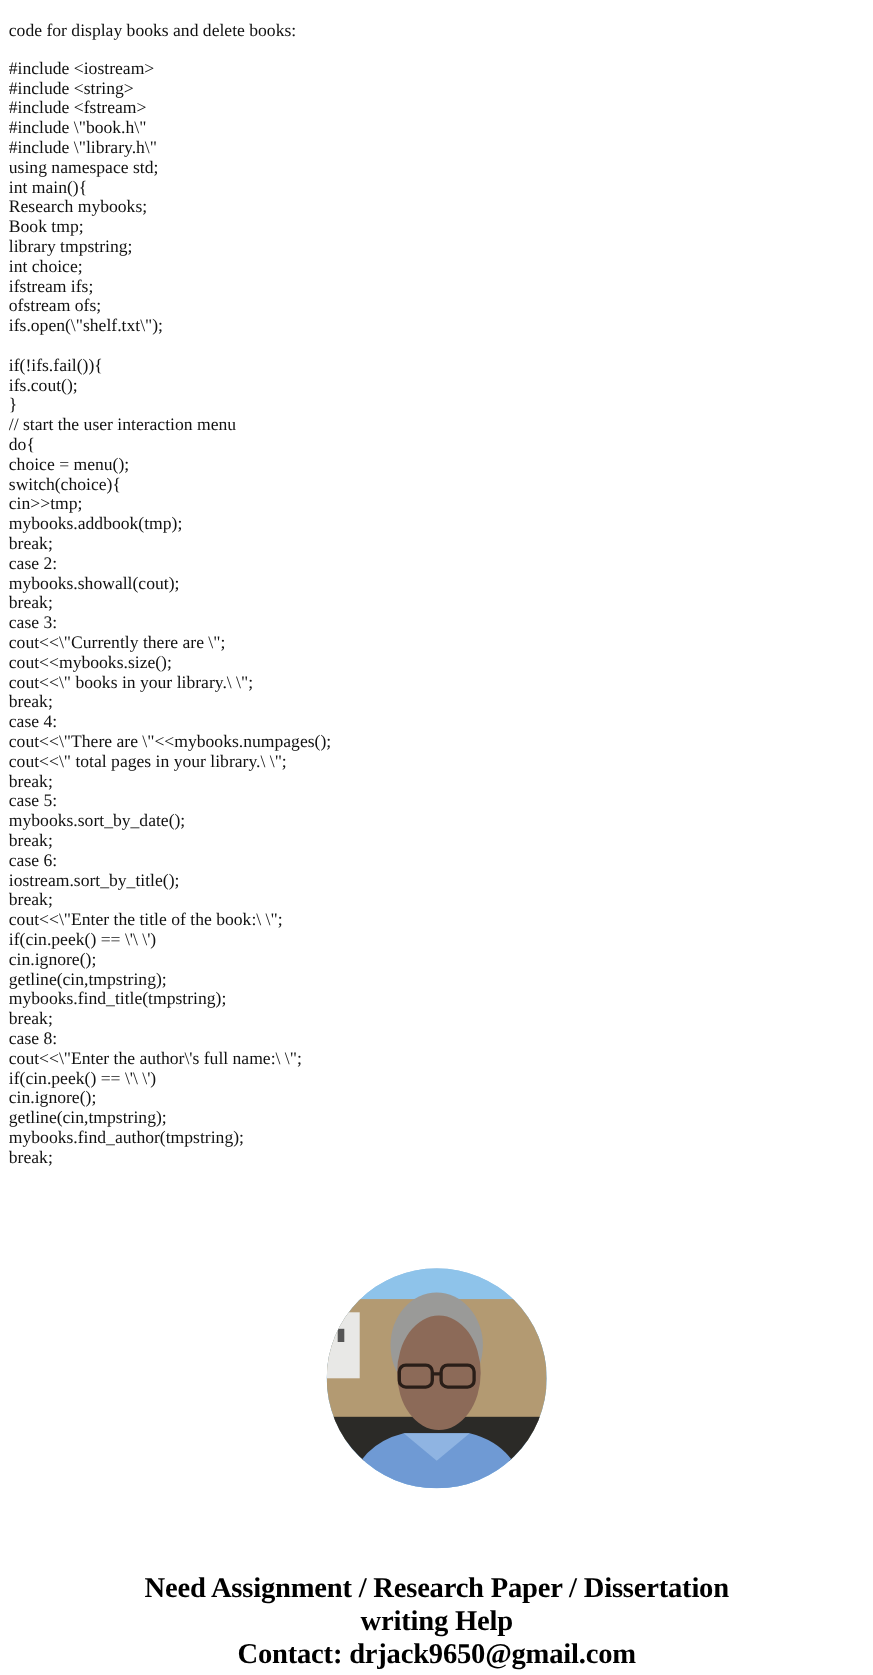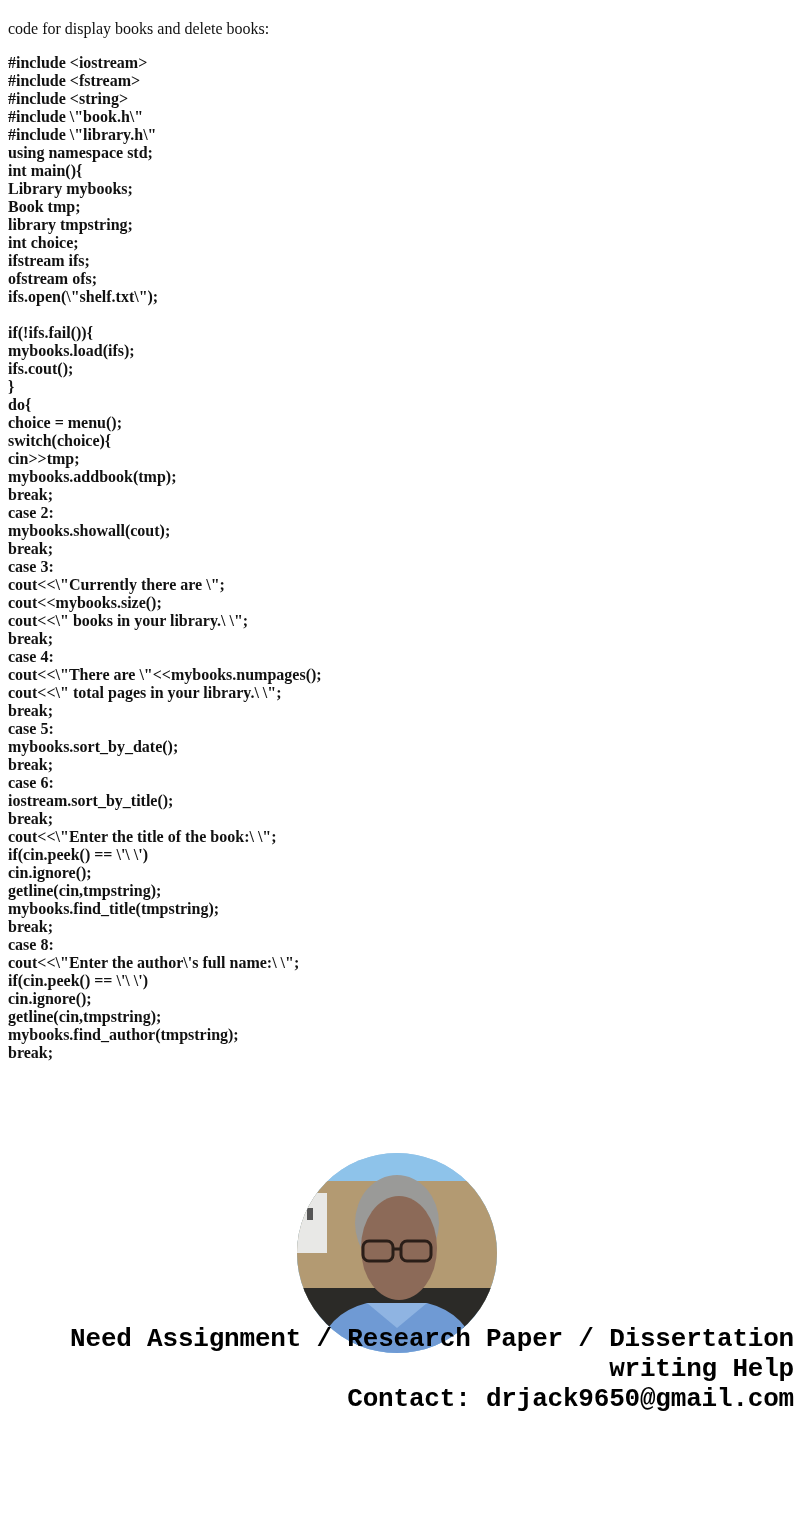--- a/index.html
+++ b/index.html
@@ -1,52 +1,52 @@
 <!DOCTYPE html>
 <html><head>
   <meta charset="utf-8">
   <style>
     html, body { margin: 0; padding: 0; background: #ffffff; }
     body { width: 794px; height: 1523px; position: relative; overflow: hidden; font-family: "Liberation Serif", serif; color: #111; }
     .doc { position: absolute; left: 8px; top: 0; width: 780px; }
     .intro { font-size: 16px; line-height: 18px; margin: 20px 0 0 0; height: 18px; }
     .code-wrap { margin-top: 16px; height: 1068px; overflow: hidden; }
-    .code-block { font-size: 16px; line-height: 18px; font-weight: bold; }
+    .code-block { font-size: 16px; line-height: 18px; }
     .code-line { white-space: pre; height: 18px; }
     .code-line.blank { height: 18px; }
     .avatar { position: absolute; left: 297px; top: 1153px; width: 200px; height: 200px; border-radius: 50%; overflow: hidden; background: #9cc4e4; }
-    .footer { position: absolute; left: 0; top: 1324px; width: 794px; text-align: right; font-family: Liberation Mono, monospace; font-weight: bold; font-size: 26px; line-height: 30px; color: #000; letter-spacing: -0.2px; }
+    .footer { position: absolute; left: 0; top: 1429px; width: 794px; text-align: center; font-family: Liberation Serif, serif; font-weight: bold; font-size: 26px; line-height: 30px; color: #000; letter-spacing: -0.2px; }
     .footer div { white-space: nowrap; }
   </style>
 </head>
 <body>
 
 <div class="doc">
   <p class="intro">code for display books and delete books:</p>
   <div class="code-wrap">
     <div class="code-block" id="code-block">
         <div class="code-line">#include &lt;iostream&gt;</div>
+        <div class="code-line">#include &lt;string&gt;</div>
         <div class="code-line">#include &lt;fstream&gt;</div>
-        <div class="code-line">#include &lt;string&gt;</div>
         <div class="code-line">#include \"book.h\"</div>
         <div class="code-line">#include \"library.h\"</div>
         <div class="code-line">using namespace std;</div>
         <div class="code-line">int main(){</div>
-        <div class="code-line">Library mybooks;</div>
+        <div class="code-line">Research mybooks;</div>
         <div class="code-line">Book tmp;</div>
         <div class="code-line">library tmpstring;</div>
         <div class="code-line">int choice;</div>
         <div class="code-line">ifstream ifs;</div>
         <div class="code-line">ofstream ofs;</div>
         <div class="code-line">ifs.open(\"shelf.txt\");</div>
         <div class="code-line blank"></div>
         <div class="code-line">if(!ifs.fail()){</div>
-        <div class="code-line">mybooks.load(ifs);</div>
         <div class="code-line">ifs.cout();</div>
         <div class="code-line">}</div>
+        <div class="code-line">// start the user interaction menu</div>
         <div class="code-line">do{</div>
         <div class="code-line">choice = menu();</div>
         <div class="code-line">switch(choice){</div>
         <div class="code-line">cin&gt;&gt;tmp;</div>
         <div class="code-line">mybooks.addbook(tmp);</div>
         <div class="code-line">break;</div>
         <div class="code-line">case 2:</div>
         <div class="code-line">mybooks.showall(cout);</div>
         <div class="code-line">break;</div>
         <div class="code-line">case 3:</div>

